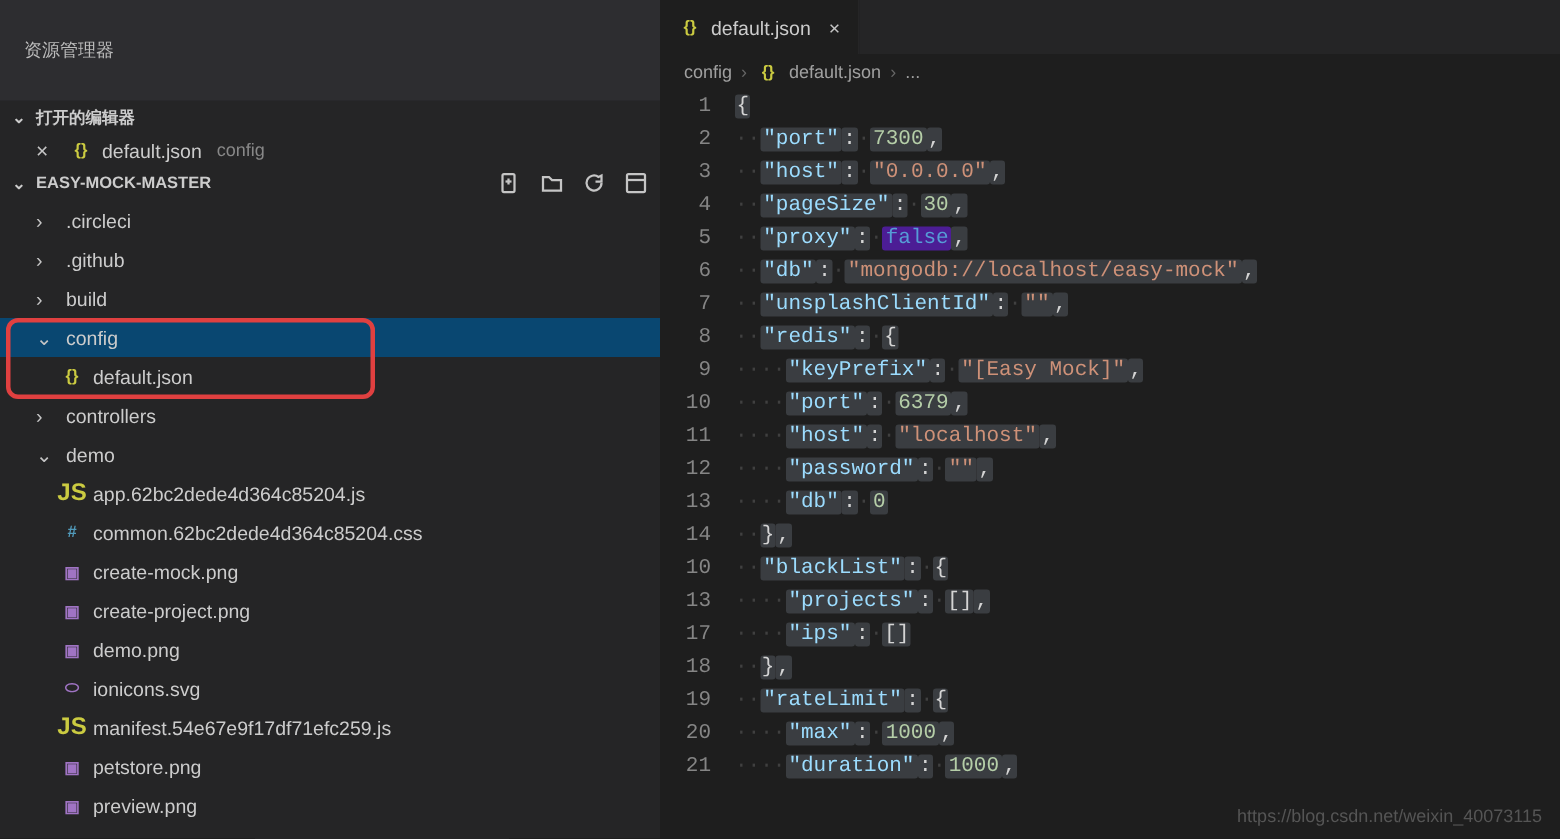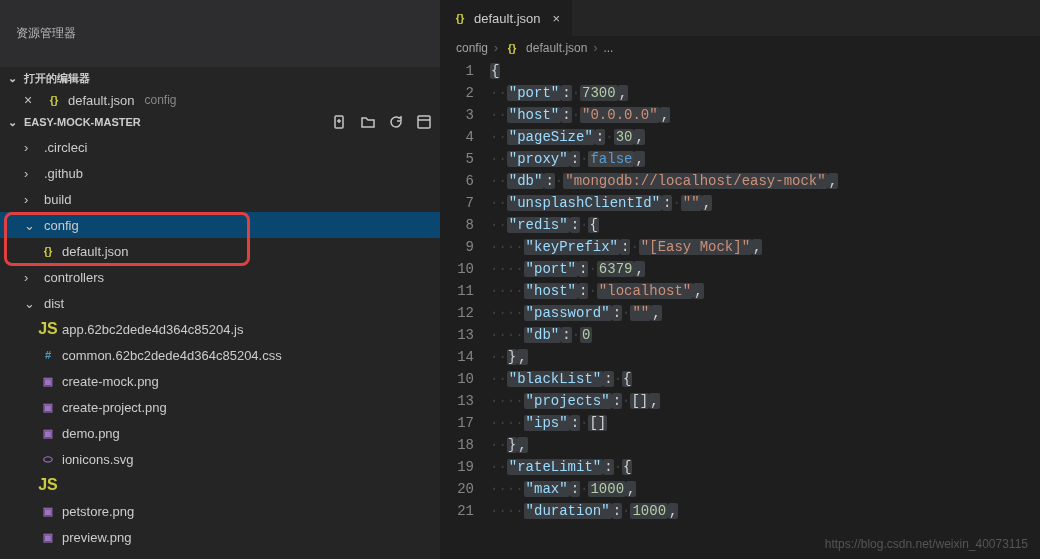--- a/index.html
+++ b/index.html
@@ -142,21 +142,21 @@
     }
     .code-line {
       height: 22px;
       line-height: 22px;
       white-space: pre;
     }
     .tok-brace { color: #d4d4d4; background: #3a3d41; border-radius: 2px; padding: 0 1px; }
     .tok-key { color: #9cdcfe; background: #3a3d41; border-radius: 2px; padding: 0 2px; }
     .tok-string { color: #ce9178; background: #3a3d41; border-radius: 2px; padding: 0 2px; }
     .tok-number { color: #b5cea8; background: #3a3d41; border-radius: 2px; padding: 0 2px; text-align: right; }
-    .tok-bool { color: #569cd6; background: #404040; border-radius: 2px; padding: 0 2px; }
+    .tok-bool { color: #569cd6; background: #4c1d95; border-radius: 2px; padding: 0 2px; }
     .tok-punct { color: #d4d4d4; background: #3a3d41; border-radius: 2px; padding: 0 1px; }
     .tok-space { color: #404040; }
     .highlight-box {
       position: absolute;
       border: 3px solid #e04040;
       border-radius: 8px;
       pointer-events: none;
     }
     .config-box {
       top: 210px;
@@ -238,21 +238,21 @@
       <div class="tree-item indent-2">
         <span class="file-icon json-icon">{}</span>
         <span>default.json</span>
       </div>
       <div class="tree-item indent-1">
         <span class="chevron-icon">›</span>
         <span>controllers</span>
       </div>
       <div class="tree-item indent-1">
         <span class="chevron-icon">⌄</span>
-        <span>dist</span>
+        <span>demo</span>
       </div>
       <div class="tree-item indent-2">
         <span class="file-icon js-icon">JS</span>
         <span>app.62bc2dede4d364c85204.js</span>
       </div>
       <div class="tree-item indent-2">
         <span class="file-icon css-icon">#</span>
         <span>common.62bc2dede4d364c85204.css</span>
       </div>
       <div class="tree-item indent-2">
@@ -266,20 +266,21 @@
       <div class="tree-item indent-2">
         <span class="file-icon img-icon">▣</span>
         <span>demo.png</span>
       </div>
       <div class="tree-item indent-2">
         <span class="file-icon svg-icon">⬭</span>
         <span>ionicons.svg</span>
       </div>
       <div class="tree-item indent-2">
         <span class="file-icon js-icon">JS</span>
+        <span>manifest.54e67e9f17df71efc259.js</span>
       </div>
       <div class="tree-item indent-2">
         <span class="file-icon img-icon">▣</span>
         <span>petstore.png</span>
       </div>
       <div class="tree-item indent-2">
         <span class="file-icon img-icon">▣</span>
         <span>preview.png</span>
       </div>
       <div class="highlight-box config-box" style="top: 78px; left: 4px; width: 246px; height: 54px;"></div>

